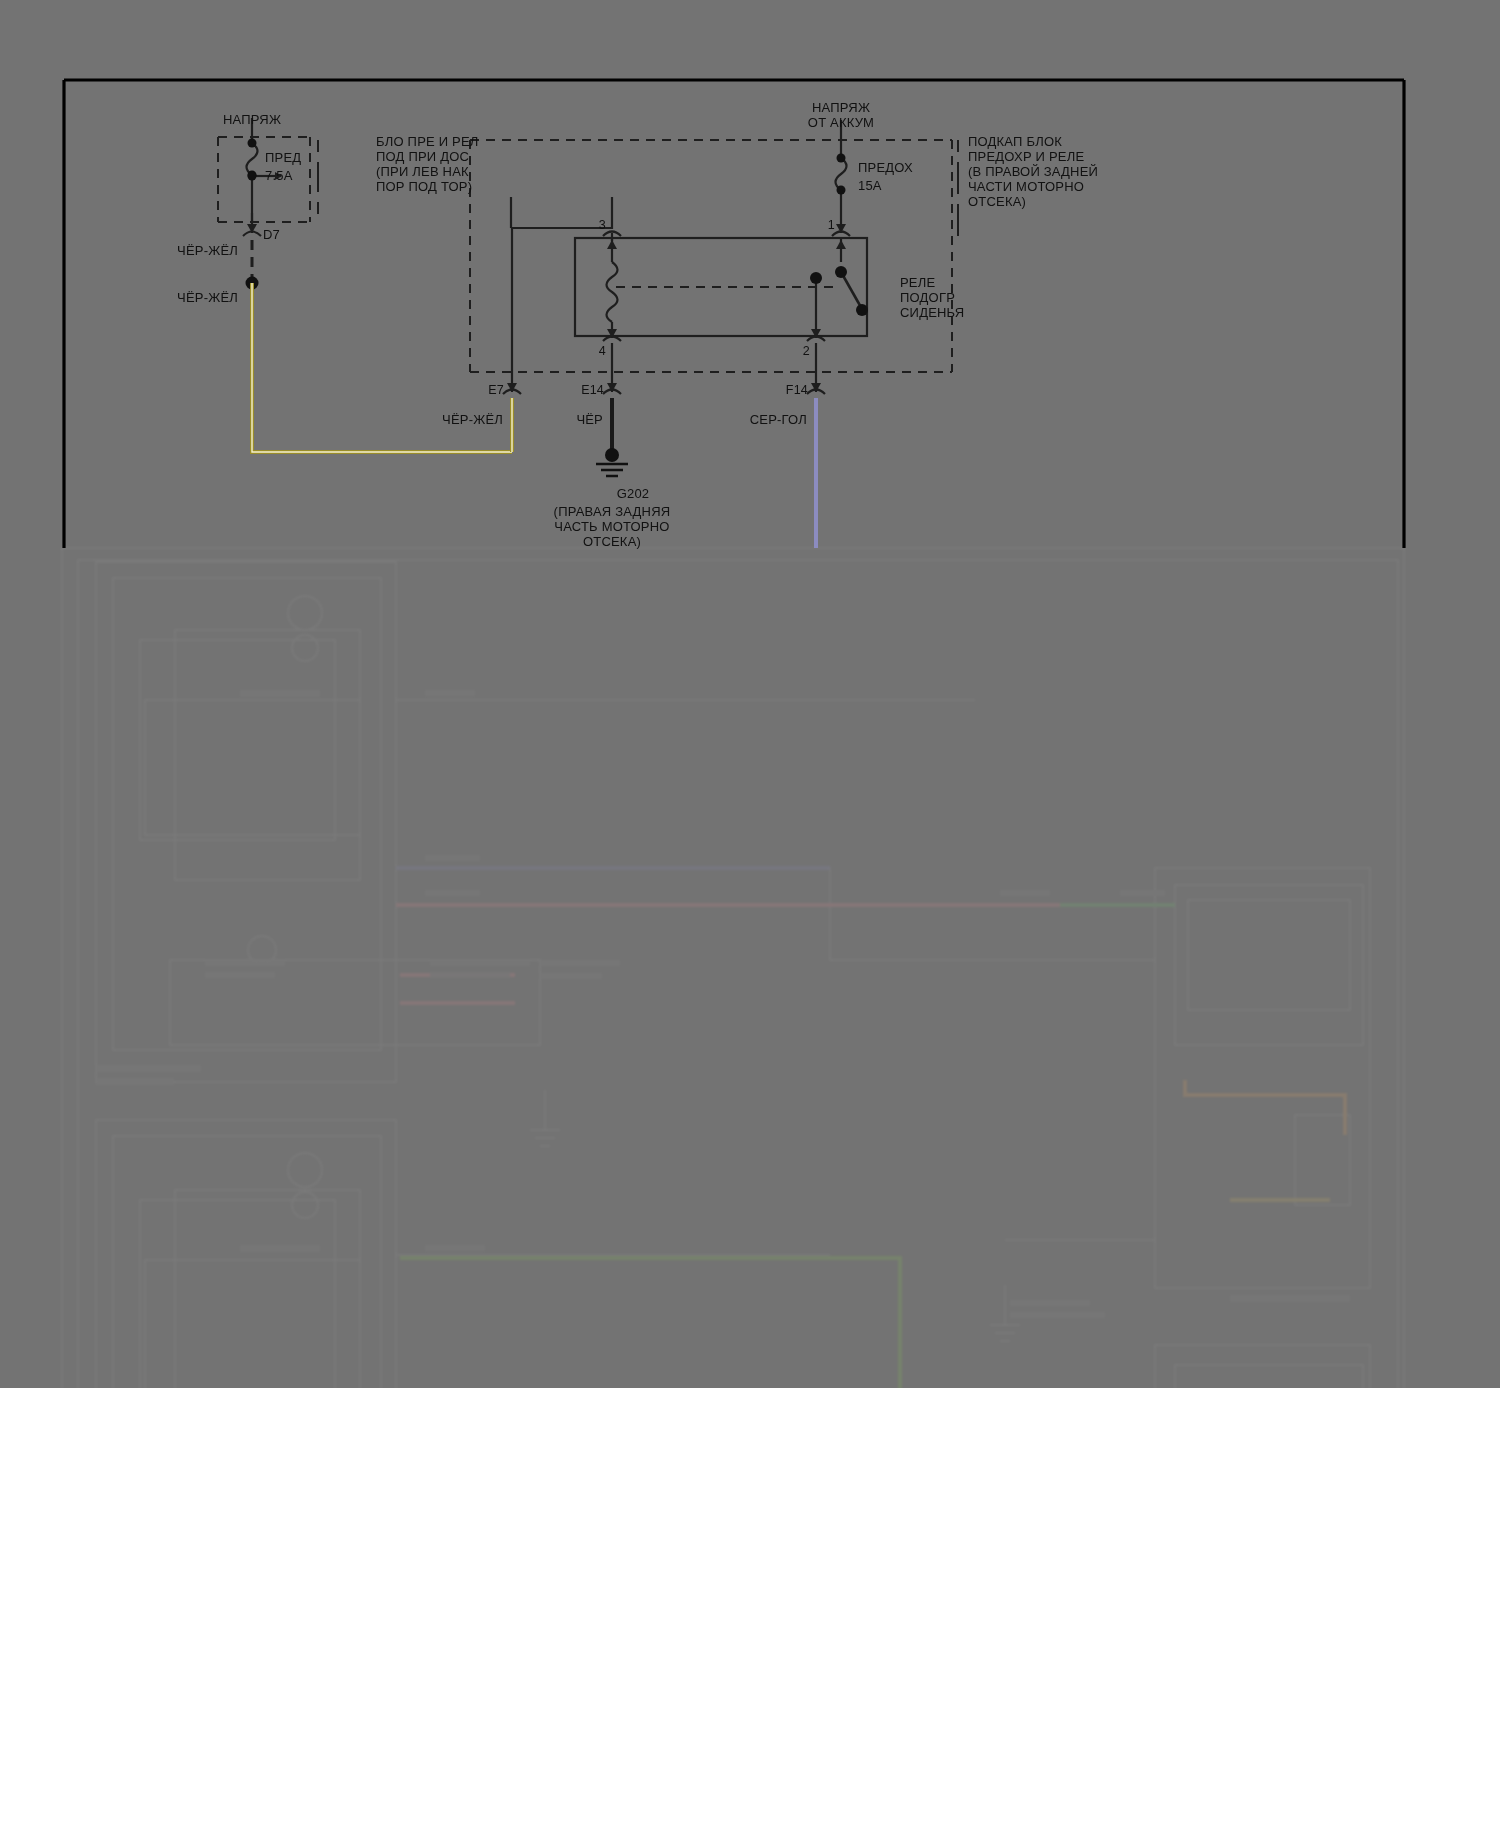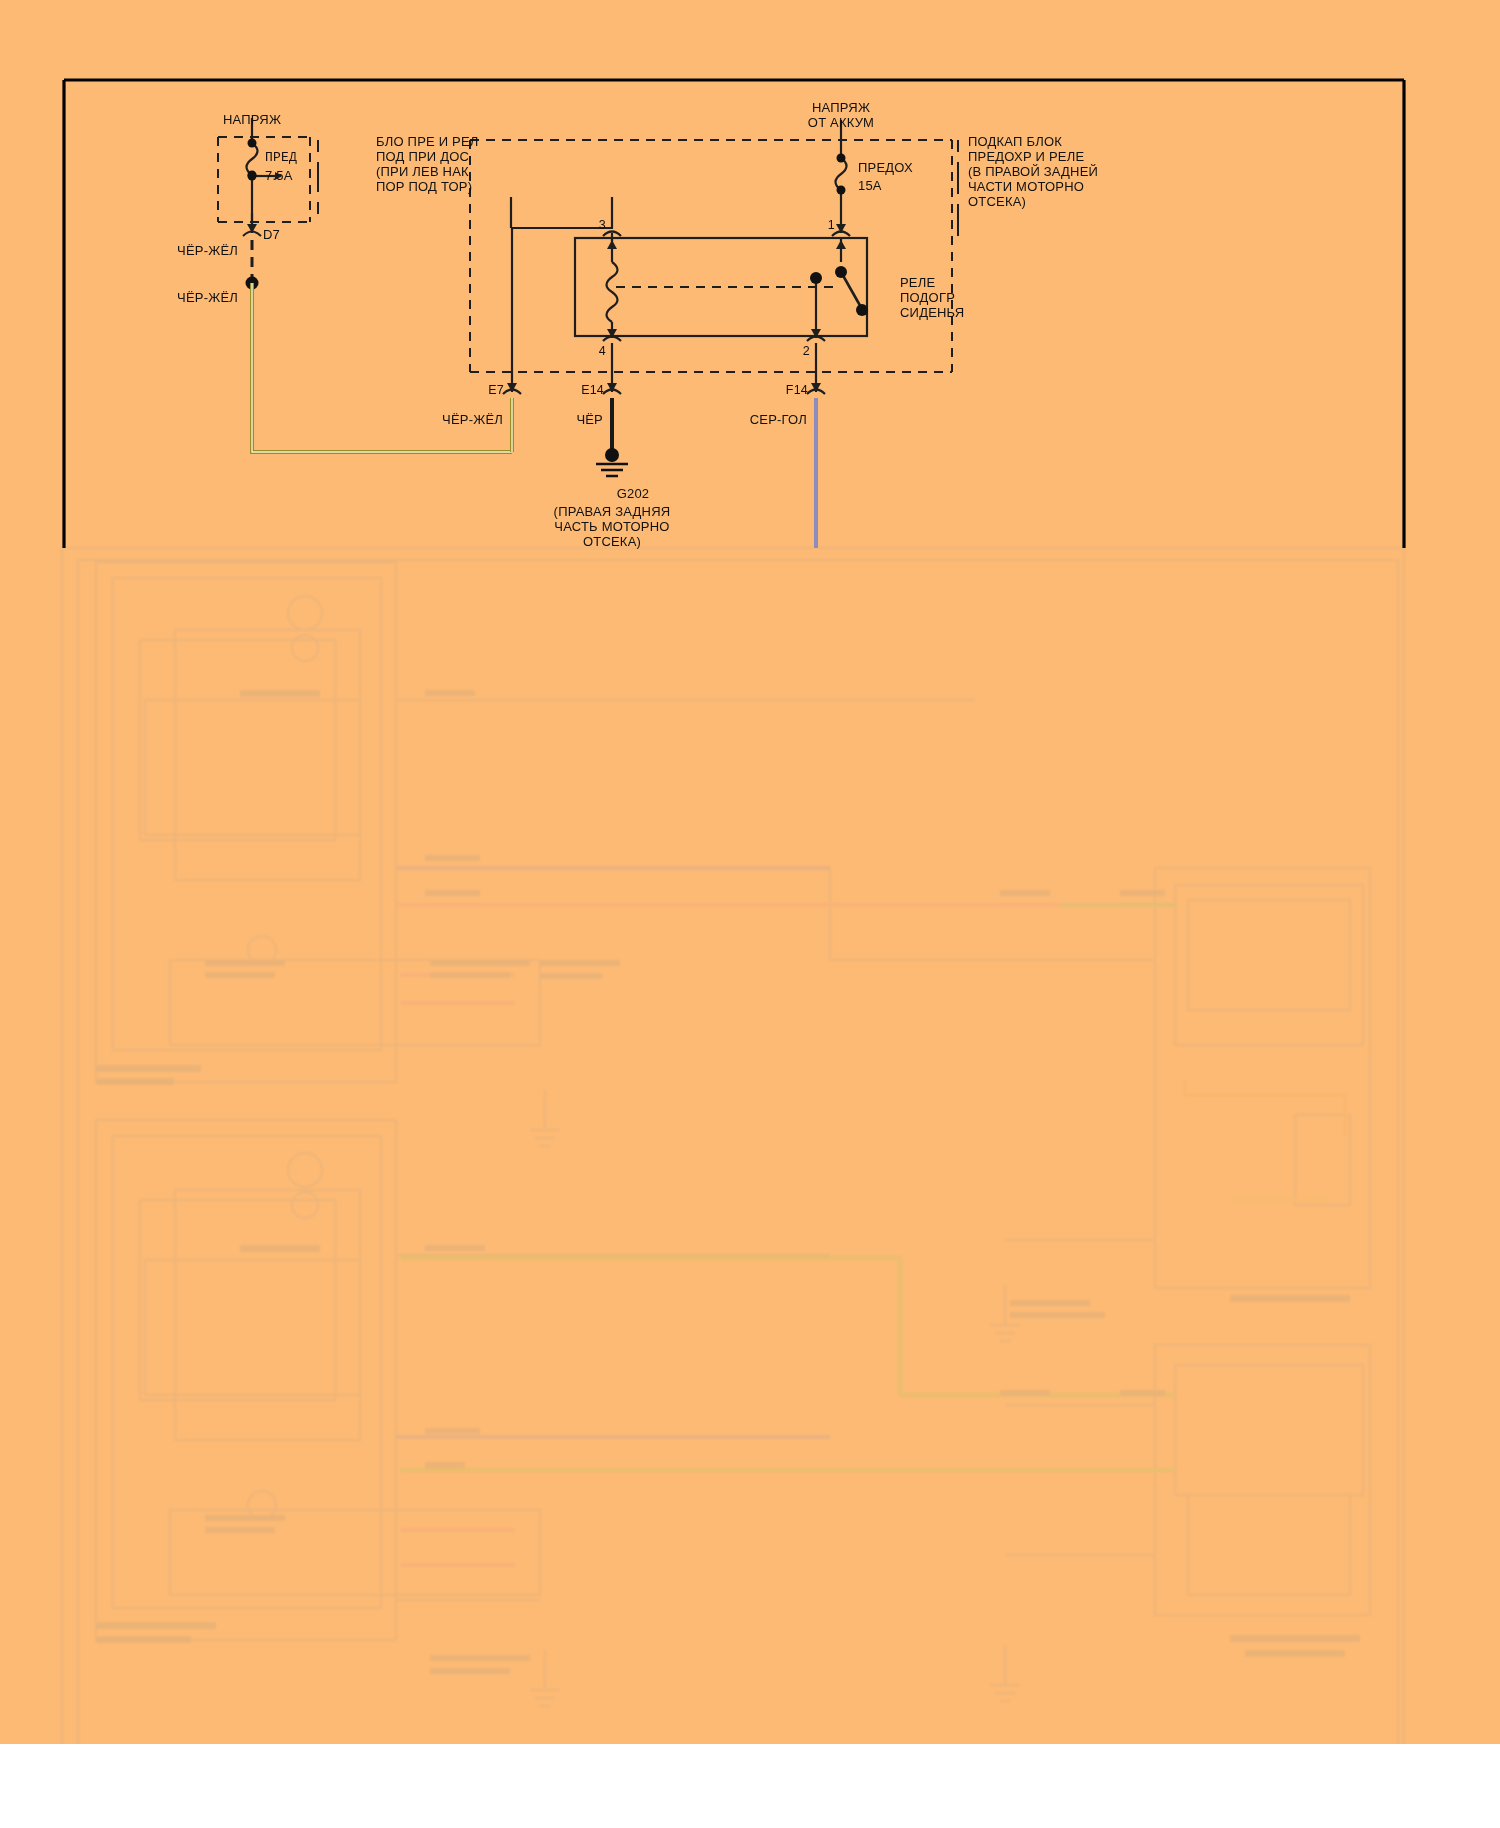--- a/index.html
+++ b/index.html
@@ -1,17 +1,17 @@
 <!DOCTYPE html>
 <html><head>
 <meta charset="utf-8">
 <style>
   html,body{margin:0;padding:0;background:#ffffff;}
   body{font-family:"Liberation Sans","DejaVu Sans",sans-serif;}
-  #canvas{position:relative;width:1500px;height:1744px;background:#fdba74;overflow:hidden;}
+  #canvas{position:relative;width:1500px;height:1388px;background:#737373;overflow:hidden;}
   #canvas svg{position:absolute;left:0;top:0;}
   .lbl{position:absolute;font-size:13px;color:#111;line-height:15px;letter-spacing:.2px;white-space:pre;}
   .lbl.c{text-align:center;transform:translateX(-50%);}
   .lbl.r{text-align:right;transform:translateX(-100%);}
   .lbl.sm{font-size:12.5px;}
   .ghost{opacity:.16;filter:blur(1.1px);}
 </style>
 </head>
 <body>
 
@@ -235,21 +235,21 @@
         <path d="M318 162 V192"></path>
         <path d="M318 202 V214"></path>
       <path d="M958 140 V152"></path>
         <path d="M958 162 V194"></path>
         <path d="M958 204 V236"></path>
     </g>
   </svg>
 
   <div class="lbl c" style="left:252px;top:112px;">НАПРЯЖ</div>
 
-  <div class="lbl" style="left:265px;top:150px;font-family:Liberation Mono, monospace;">ПРЕД</div>
+  <div class="lbl" style="left:265px;top:150px;">ПРЕД</div>
   <div class="lbl" style="left:265px;top:168px;">7.5A</div>
 
   <div class="lbl" style="left:328px;top:134px;margin-left:48px;">БЛО ПРЕ И РЕЛ
 ПОД ПРИ ДОС
 (ПРИ ЛЕВ НАК
 ПОР ПОД ТОР)</div>
 
   <div class="lbl r" style="left:243px;top:227px;margin-left:37px;">D7</div>
 
   <div class="lbl r" style="left:238px;top:243px;">ЧЁР-ЖЁЛ</div>

